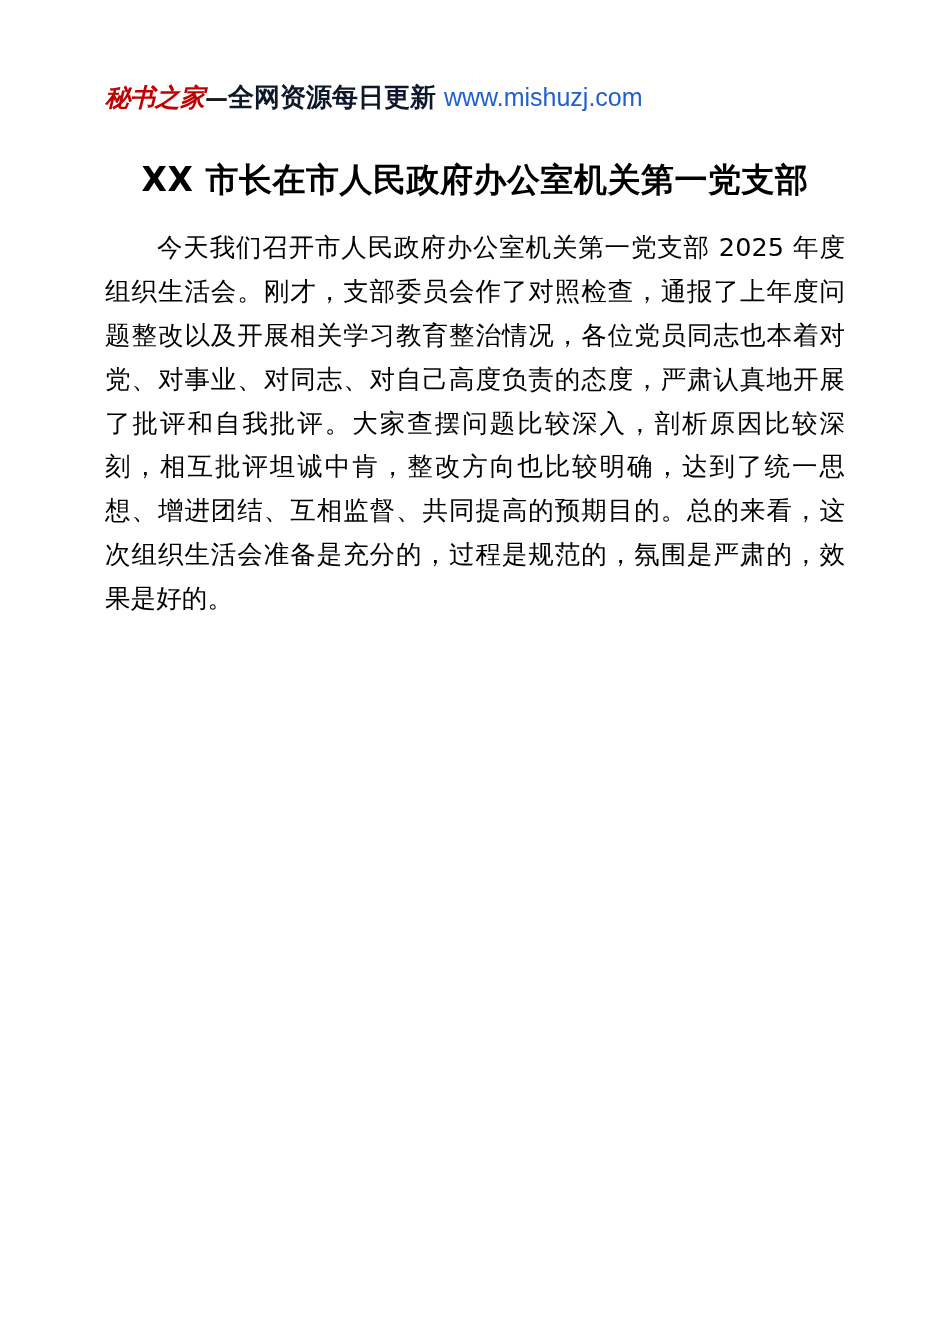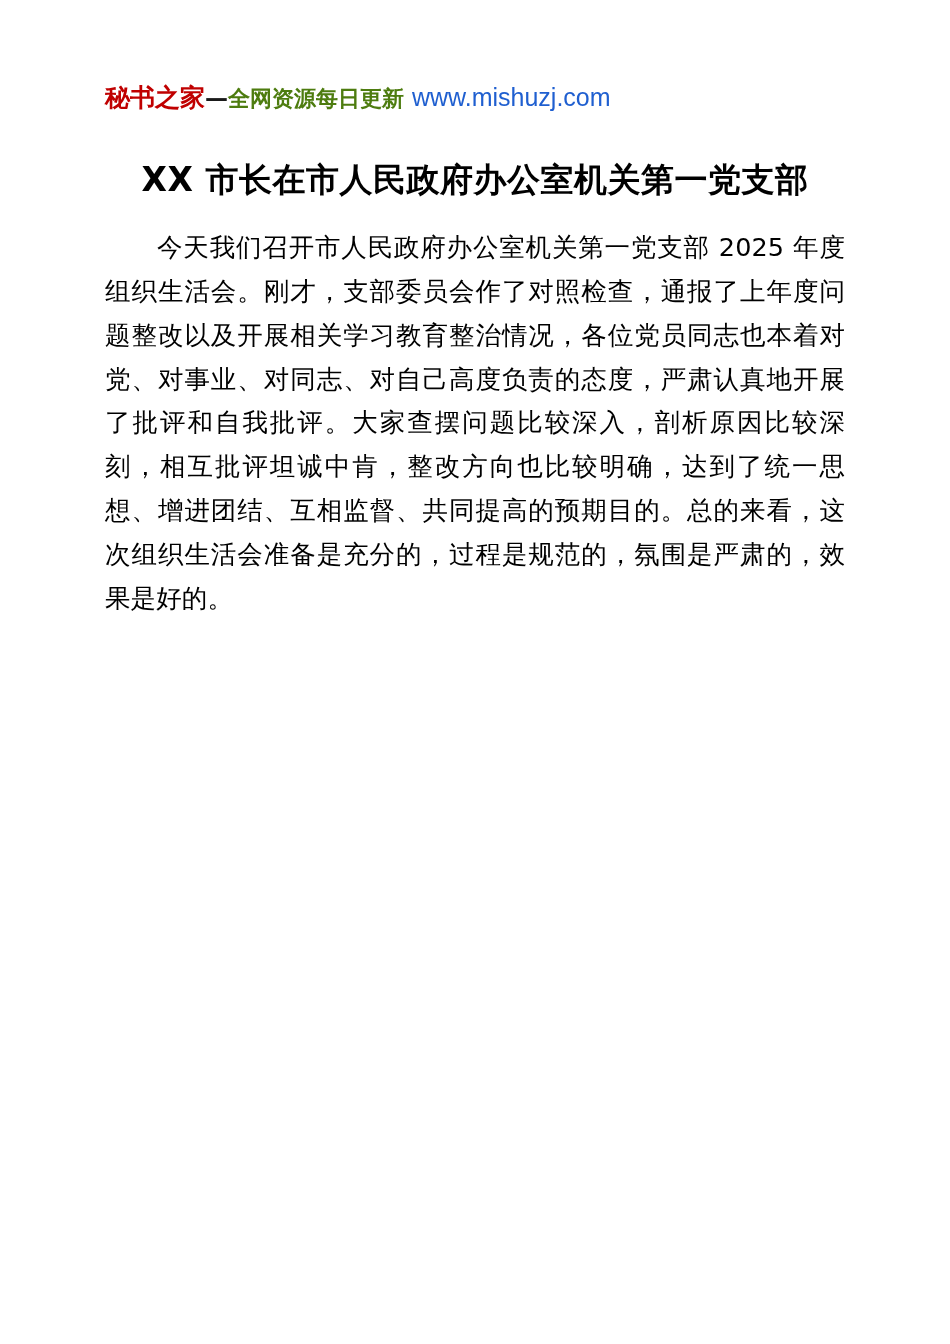--- a/index.html
+++ b/index.html
@@ -27,30 +27,31 @@
     padding-top: 82px;
     font-size: 25px;
     line-height: 1.2;
     white-space: nowrap;
     letter-spacing: 0px;
   }
   .brand {
     color: #c00000;
     font-weight: bold;
     font-size: 25px;
+    font-style: italic;
   }
   .brand-dash {
     color: #1a1a1a;
     font-weight: bold;
     font-size: 23px;
   }
   .brand-tag {
-    color: #4d7c0f;
+    color: #0f172a;
     font-weight: bold;
-    font-size: 22px;
+    font-size: 26px;
   }
   .brand-url {
     color: #1f5fd0;
     font-weight: normal;
     font-size: 25px;
     font-family: "Liberation Sans", sans-serif;
   }
   
   .doc-title {
     margin-top: 44px;

